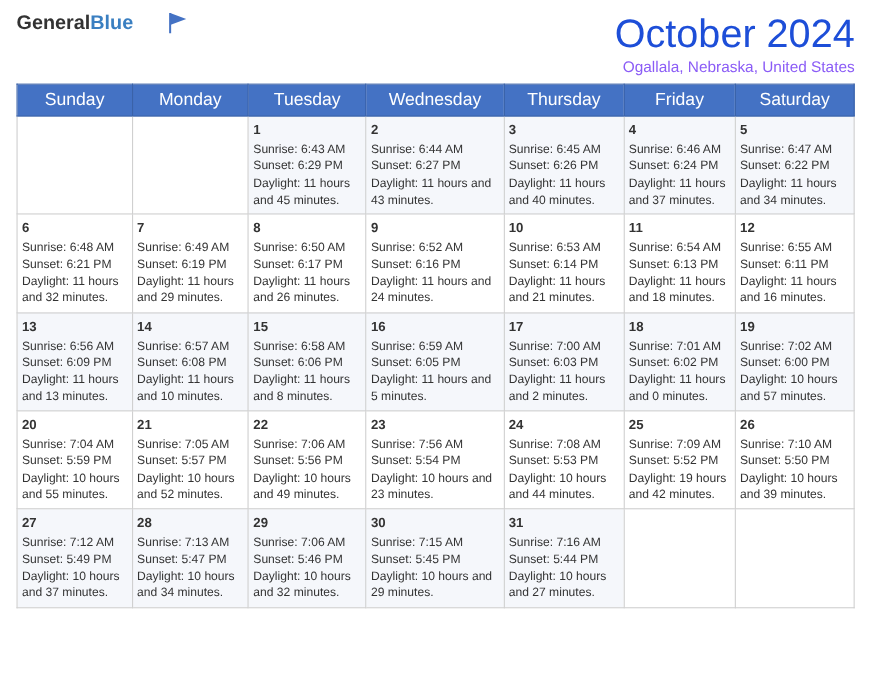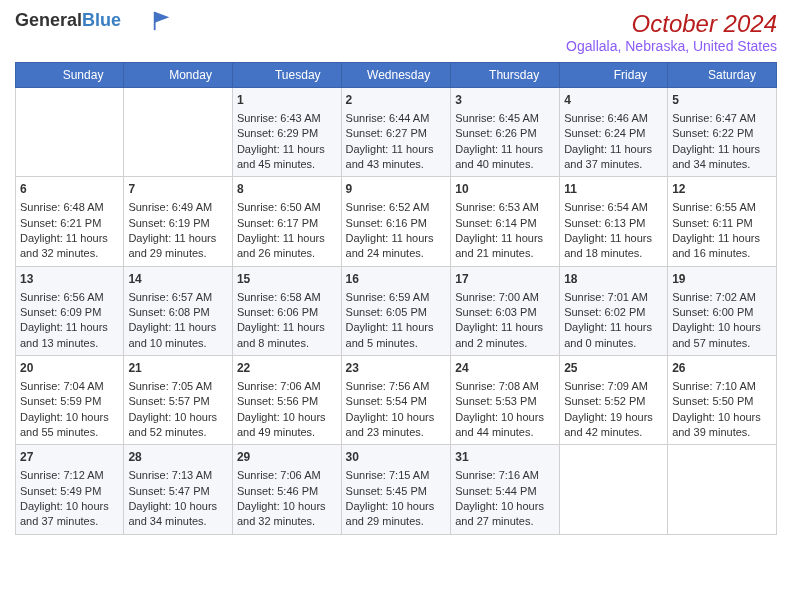--- a/index.html
+++ b/index.html
@@ -30,43 +30,42 @@
     .logo-blue { color: #3a7fc1; }
     .logo-icon {
       width: 22px;
       height: 22px;
       margin-left: 2px;
     }
     .title-block {
       text-align: right;
     }
     .month-title {
-      font-size: 24px;
+      font-size: 36px;
       font-weight: normal;
-      color: #b91c1c;
-      font-style: italic;
+      color: #1d4ed8;
     }
     .location {
       font-size: 14px;
       color: #8b5cf6;
     }
     .calendar {
       width: 100%;
       border-collapse: collapse;
       font-size: 11px;
     }
     .calendar thead tr {
       background-color: #4472c4;
       color: white;
     }
     .calendar thead th {
       padding: 5px 20px;
-      font-size: 12px;
+      font-size: 16px;
       font-weight: normal;
-      text-align: right;
+      text-align: center;
       border: 1px solid #3a62a8;
     }
     .calendar tbody tr {
       border-bottom: 1px solid #ccc;
     }
     .calendar tbody td {
       vertical-align: top;
       padding: 4px 4px;
       border: 1px solid #d0d0d0;
       color: #333;

